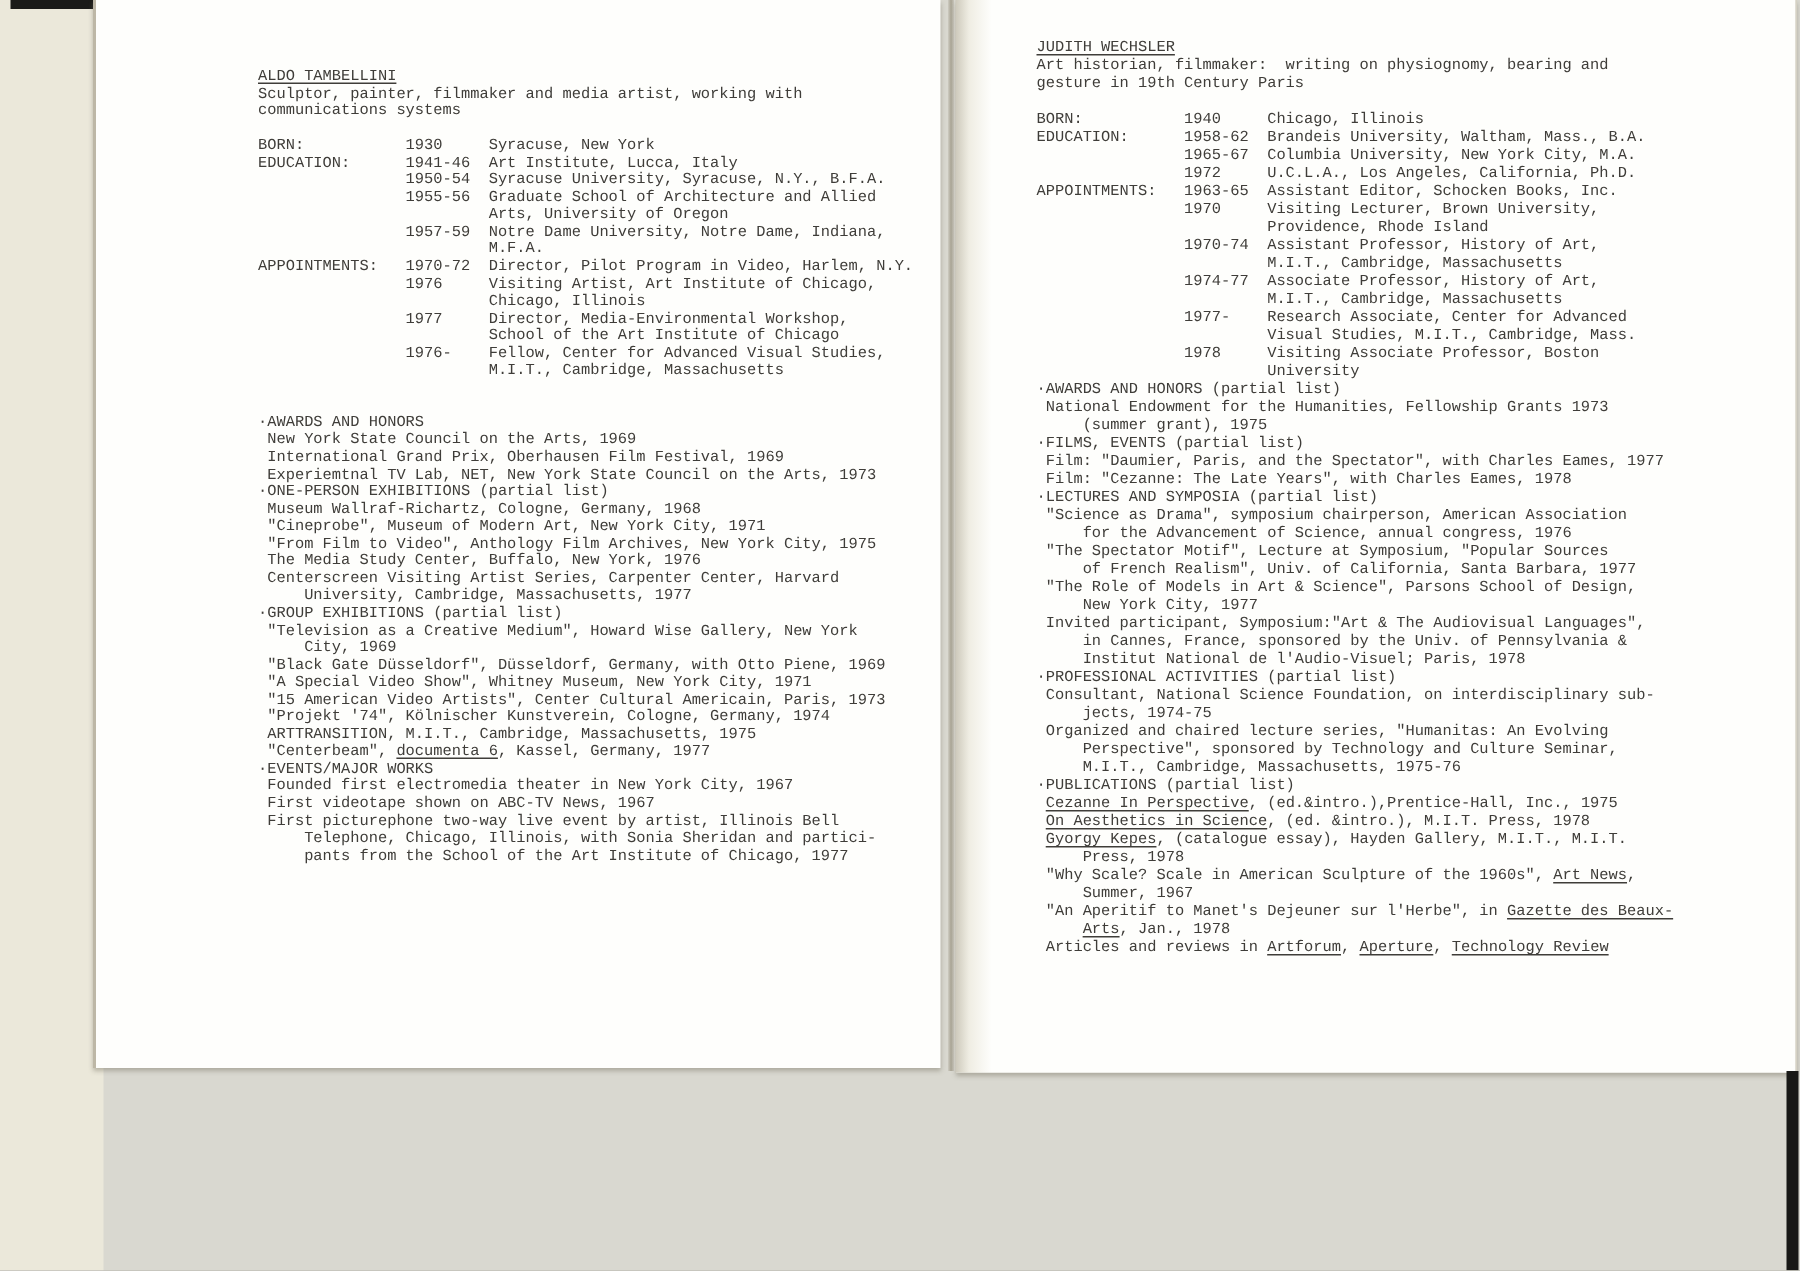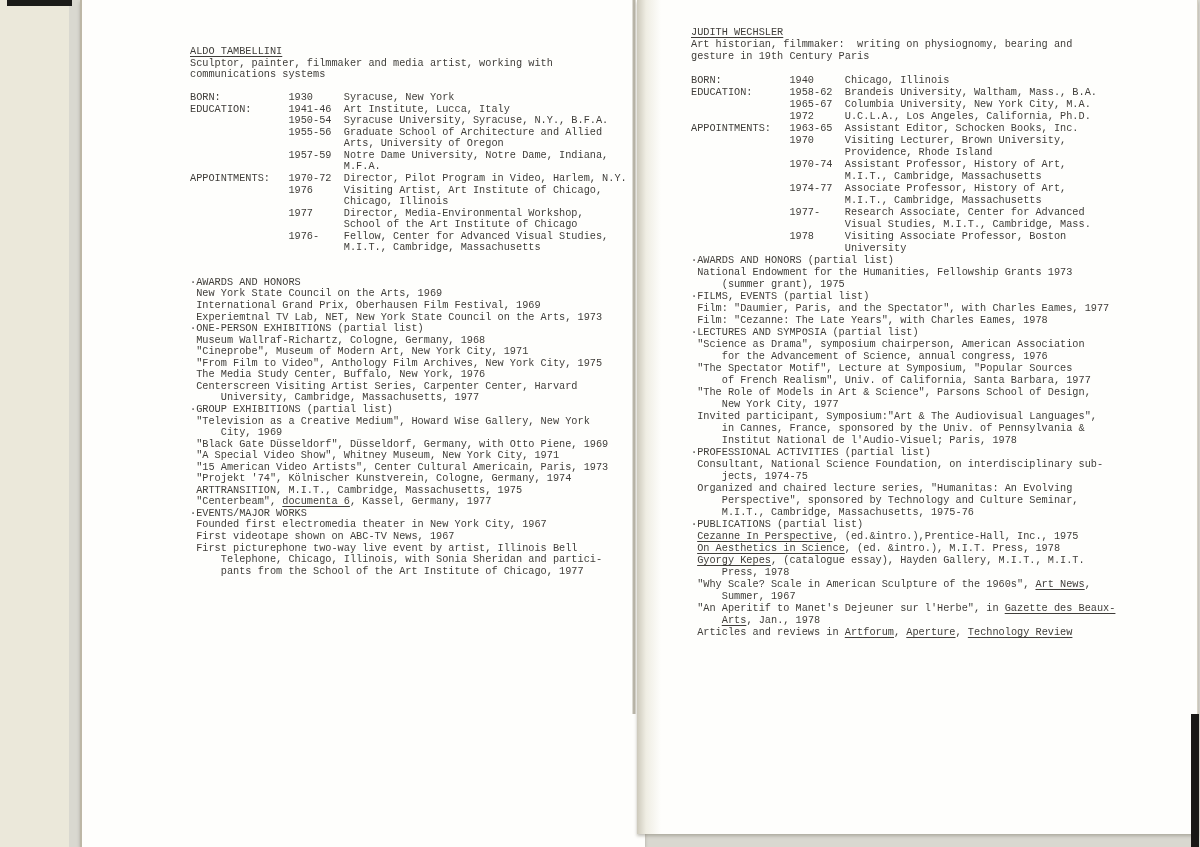--- a/index.html
+++ b/index.html
@@ -24,30 +24,30 @@
     left: 7px; top: 0;
     width: 65px; height: 6px;
     background: #1b1b19;
   }
   .page {
     position: absolute;
     top: 0;
     background: #fefefc;
   }
   .page-left {
-    left: 80px;
+    left: 62px;
     width: 563px;
-    height: 847px;
+    height: 712px;
     border-left: 2px solid #bdb7a6;
     box-shadow: 0 2px 3px rgba(120,115,100,0.45);
   }
   .page-right {
     left: 637px;
     width: 560px;
-    height: 834px;
+    height: 715px;
     background: linear-gradient(to right, #cdc9bb 0px, #efede3 9px, #fefefc 24px);
     border-right: 1px solid #d6d2c4;
     box-shadow: 0 2px 3px rgba(120,115,100,0.45);
   }
   
   .gutter-line {
     position: absolute;
     left: 632px; top: 0;
     width: 4px; height: 714px;
     background: linear-gradient(to right, rgba(140,133,115,0.15), #a9a494, rgba(140,133,115,0.2));

